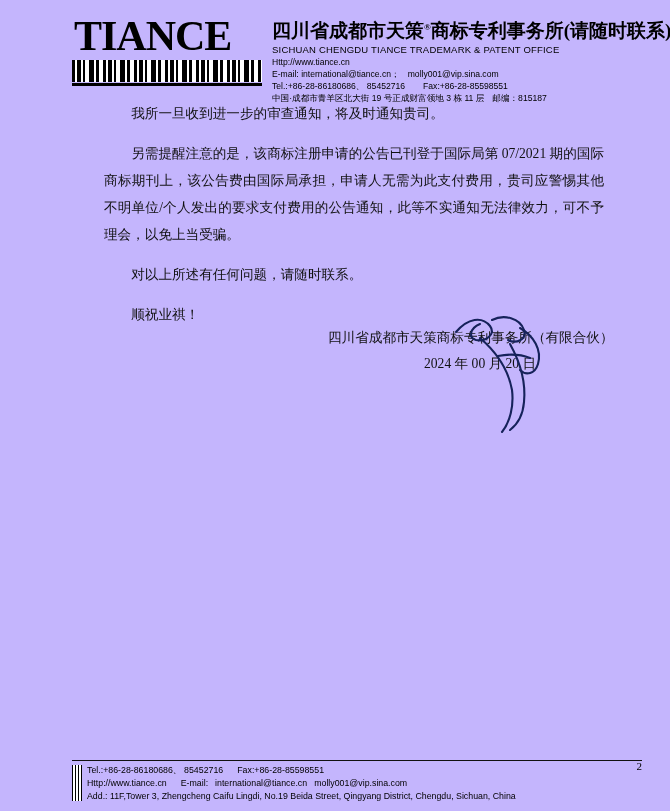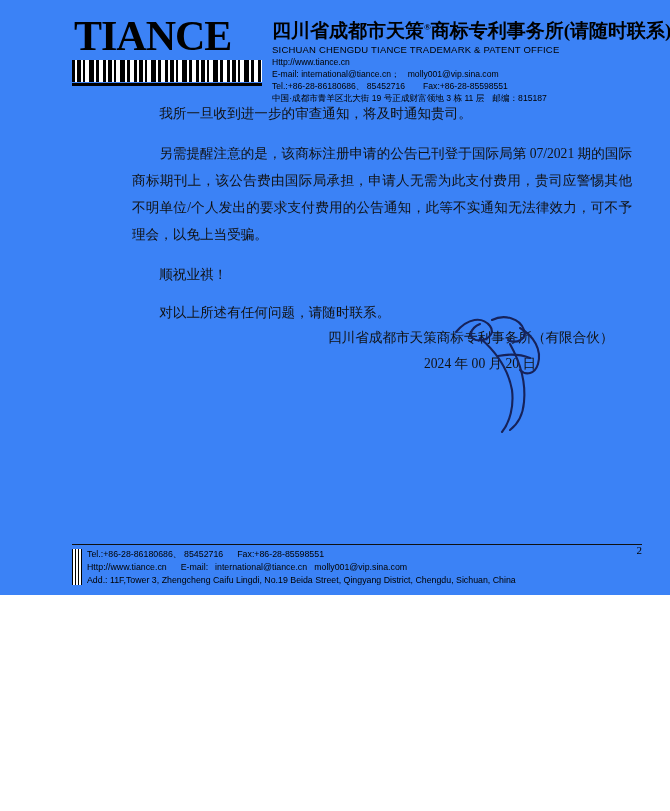--- a/index.html
+++ b/index.html
@@ -11,22 +11,22 @@
     width: 670px;
     height: 811px;
     font-family: "Liberation Sans", sans-serif;
     color: #1a1a1a;
     position: relative;
     overflow: hidden;
   }
   .page {
     position: relative;
     width: 670px;
-    height: 595px;
-    background: #3b82f6;
+    height: 811px;
+    background: #c4b5fd;
   }
 
   
   .letterhead {
     position: absolute;
     left: 72px;
     top: 14px;
     right: 40px;
     display: flex;
     align-items: flex-start;
@@ -110,21 +110,20 @@
   .body-text {
     position: absolute;
     left: 104px;
     top: 100px;
     width: 500px;
     font-family: "Liberation Serif", serif;
     font-size: 13.6px;
     line-height: 27px;
     color: #111;
     text-align: justify;
-    margin-left: 28px;
   }
   .para {
     margin: 0 0 13px 0;
     text-indent: 2em;
   }
   .para.tight { margin-bottom: 11px; }
 
   
   .sign-block {
     position: absolute;
@@ -218,22 +217,22 @@
       </div>
       <div class="head-line">
         <span>中国·成都市青羊区北大街 19 号正成财富领地 3 栋 11 层</span><span class="gap-sm"></span><span>邮编：</span><span>815187</span>
       </div>
     </div>
   </div>
 
   <div class="body-text">
     <p class="para">我所一旦收到进一步的审查通知，将及时通知贵司。</p>
     <p class="para">另需提醒注意的是，该商标注册申请的公告已刊登于国际局第 07/2021 期的国际商标期刊上，该公告费由国际局承担，申请人无需为此支付费用，贵司应警惕其他不明单位/个人发出的要求支付费用的公告通知，此等不实通知无法律效力，可不予理会，以免上当受骗。</p>
+    <p class="para">对以上所述有任何问题，请随时联系。</p>
     <p class="para tight">顺祝业祺！</p>
-    <p class="para">对以上所述有任何问题，请随时联系。</p>
   </div>
 
   <div class="sign-block">
     <div class="sign-company">四川省成都市天策商标专利事务所（有限合伙）</div>
     <div class="sign-date">2024 年 00 月 20 日</div>
   </div>
   <div class="signature-mark">
     <svg width="120" height="130" viewBox="0 0 120 130" xmlns="http://www.w3.org/2000/svg" aria-hidden="true">
       <g fill="none" stroke="#16225a" stroke-width="2.1" stroke-linecap="round" stroke-linejoin="round">
         <path d="M6 22 C18 8, 32 6, 40 16 C46 24, 36 32, 26 30 C18 28, 20 18, 30 14"></path>

